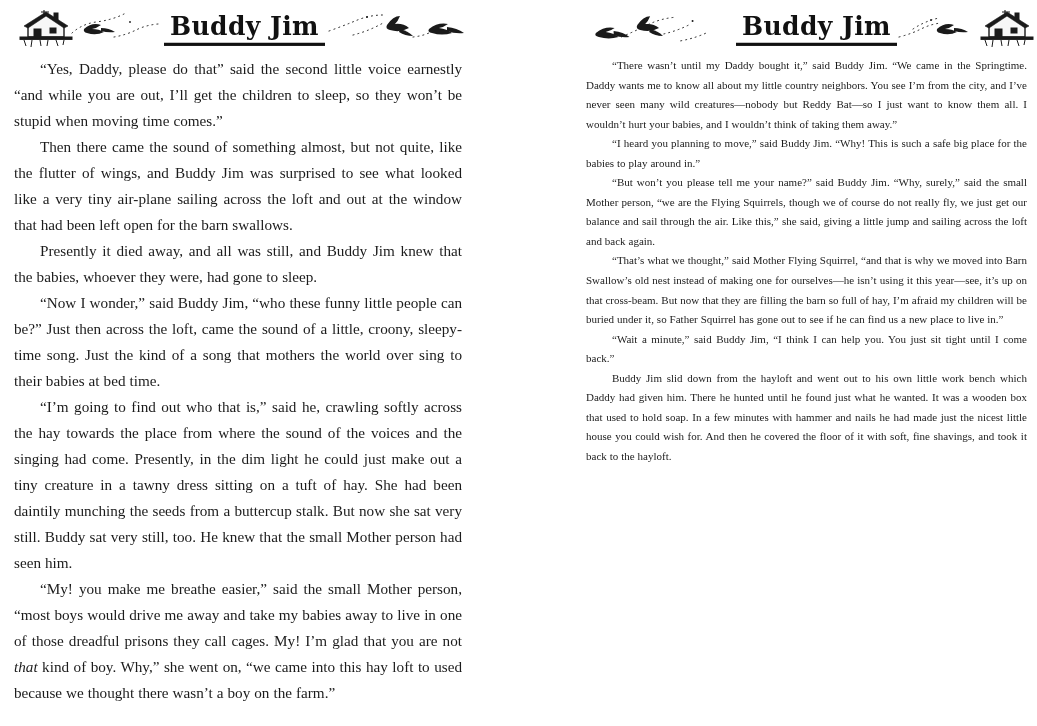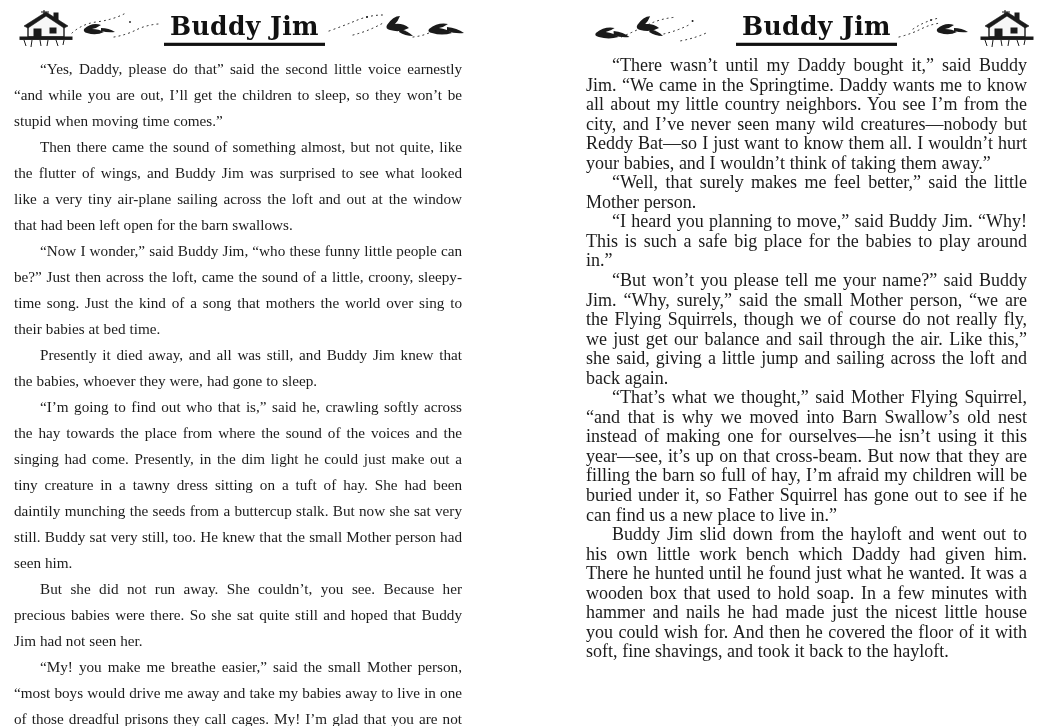--- a/index.html
+++ b/index.html
@@ -70,21 +70,21 @@
     margin: 0;
     font-size: 15.2px;
     line-height: 26px;
     text-align: justify;
     text-justify: inter-word;
     text-indent: 26px;
     hyphens: none;
     word-spacing: 0.2px;
     color: #1b1b1b;
   }
-  .page-right p.para { font-size: 18px; line-height: 19.55px; }
+  .page-right p.para { font-size: 11px; line-height: 19.55px; }
 
   p.para em { font-style: italic; }
 
   
   .column p.para {
     -webkit-font-smoothing: antialiased;
   }
 </style>
 </head>
 <body>
@@ -137,24 +137,23 @@
             <path d="M88 30 q10 -1 18 -5" fill="none" stroke-width="1" stroke-dasharray="1 4" stroke-linecap="round"></path>
           </g>
         </svg>
       </span>
 
     </div>
 
     <div class="column">
       <p class="para">“Yes, Daddy, please do that” said the second little voice earnestly “and while you are out, I’ll get the children to sleep, so they won’t be stupid when moving time comes.”</p>
       <p class="para">Then there came the sound of something almost, but not quite, like the flutter of wings, and Buddy Jim was surprised to see what looked like a very tiny air-plane sailing across the loft and out at the window that had been left open for the barn swallows.</p>
+      <p class="para">Presently it died away, and all was still, and Buddy Jim knew that the babies, whoever they were, had gone to sleep.</p>
       <p class="para">“Now I wonder,” said Buddy Jim, “who these funny little people can be?”   Just then across the loft, came the sound of a little, croony, sleepy-time song.   Just the kind of a song that mothers the world over sing to their babies at bed time.</p>
-      <p class="para">Presently it died away, and all was still, and Buddy Jim knew that the babies, whoever they were, had gone to sleep.</p>
       <p class="para">“I’m going to find out who that is,” said he, crawling softly across the hay towards the place from where the sound of the voices and the singing had come.   Presently, in the dim light he could just make out a tiny creature in a tawny dress sitting on a tuft of hay.   She had been daintily munching the seeds from a buttercup stalk.   But now she sat very still.   Buddy sat very still, too.   He knew that the small Mother person had seen him.</p>
-      <p class="para">But she did not run away.   She couldn’t, you see.   Because her precious babies were there.   So she sat quite still and hoped that Buddy Jim had not seen her.</p>
       <p class="para"><span>“My! you make me breathe easier,” said the small Mother person, “most boys would drive me away and take my babies away to live in one of those dreadful prisons they call cages.   My! I’m glad that you are not </span><em>that</em><span> kind of boy. Why,” she went on, “we came into this hay loft to used because we thought there wasn’t a boy on the farm.”</span></p>
     </div>
   </div>
 
   <div class="page page-gutter"></div>
 
   <div class="page page-right">
 
     <div class="running-head">
 
@@ -198,21 +197,21 @@
             <rect x="84" y="30" width="52" height="2.4" fill="#1a1a1a"></rect>
             <path d="M88 33 l2 6 M96 33 l-1 7 M104 33 l1 6 M112 33 l-1 6 M120 33 l2 6 M128 33 l-1 5" stroke-width="1" fill="none"></path>
           </g>
         </svg>
       </span>
 
     </div>
 
     <div class="column">
       <p class="para">“There wasn’t until my Daddy bought it,” said Buddy Jim.   “We came in the Springtime.   Daddy wants me to know all about my little country neighbors.   You see I’m from the city, and I’ve never seen many wild creatures—nobody but Reddy Bat—so I just want to know them all. I wouldn’t hurt your babies, and I wouldn’t think of taking them away.”</p>
-      <p class="para">“Well, that surely makes me feel better,” said the little Mother person.</p>
       <p class="para">“I heard you planning to move,” said Buddy Jim.   “Why! This is such a safe big place for the babies to play around in.”</p>
       <p class="para">“But won’t you please tell me your name?” said Buddy Jim.   “Why, surely,” said the small Mother person, “we are the Flying Squirrels, though we of course do not really fly, we just get our balance and sail through the air.   Like this,” she said, giving a little jump and sailing across the loft and back again.</p>
       <p class="para">“That’s what we thought,” said Mother Flying Squirrel, “and that is why we moved into Barn Swallow’s old nest instead of making one for ourselves—he isn’t using it this year—see, it’s up on that cross-beam.   But now that they are filling the barn so full of hay, I’m afraid my children will be buried under it, so Father Squirrel has gone out to see if he can find us a new place to live in.”</p>
+      <p class="para">“Wait a minute,” said Buddy Jim, “I think I can help you. You just sit tight until I come back.”</p>
       <p class="para">Buddy Jim slid down from the hayloft and went out to his own little work bench which Daddy had given him.   There he hunted until he found just what he wanted.   It was a wooden box that used to hold soap.   In a few minutes with hammer and nails he had made just the nicest little house you could wish for.   And then he covered the floor of it with soft, fine shavings, and took it back to the hayloft.</p>
     </div>
   </div>
 
 </div>
 
 </body></html>

